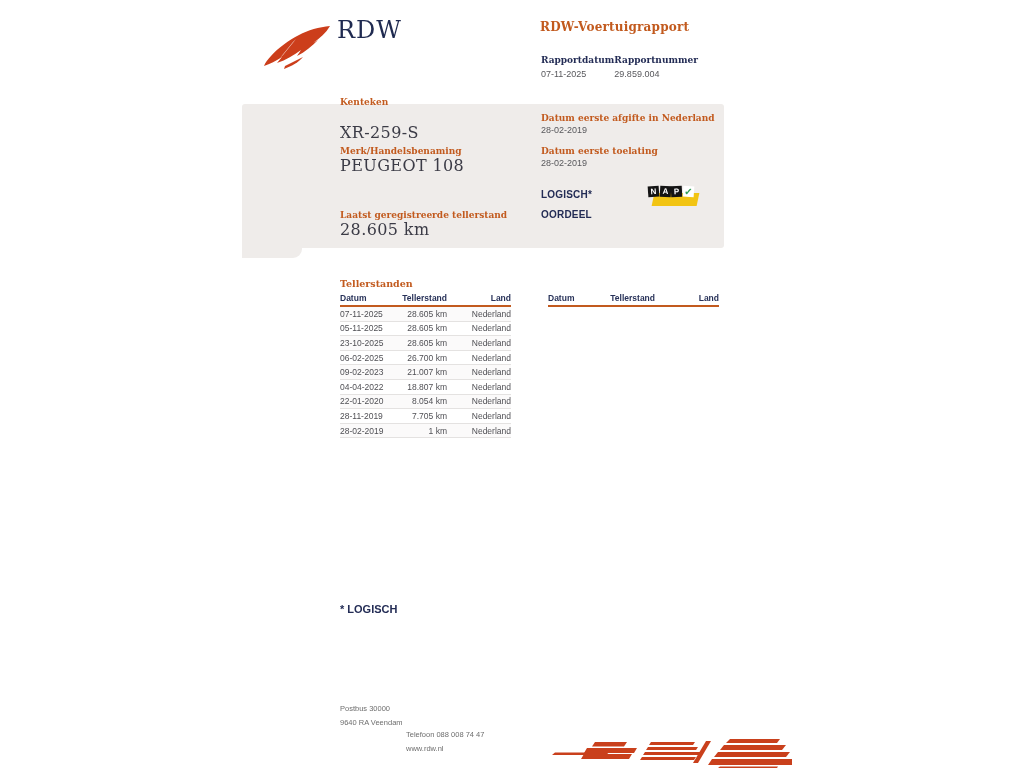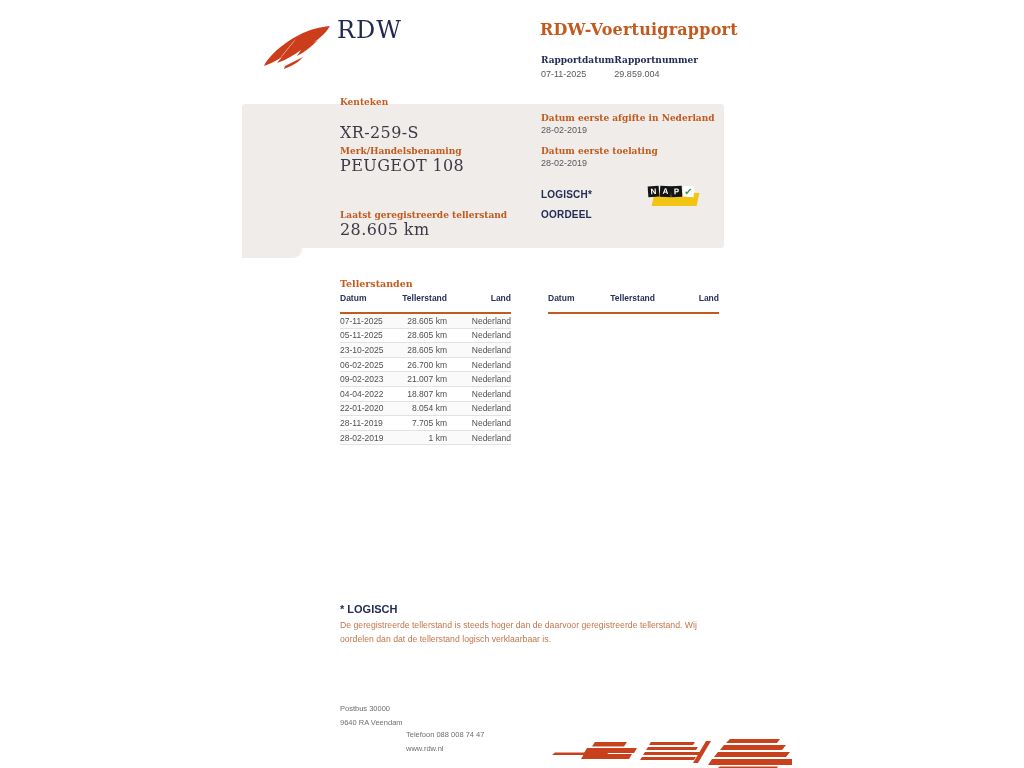--- a/index.html
+++ b/index.html
@@ -5,21 +5,21 @@
   * { margin:0; padding:0; box-sizing:border-box; }
   html,body { width:1024px; height:768px; background:#ffffff; overflow:hidden;
               font-family:"Liberation Sans", sans-serif; }
   .page { position:absolute; inset:0; background:#fff; }
 
   
   .wing-logo { position:absolute; left:263px; top:25px; width:68px; height:44px; }
   .logo-text { position:absolute; left:337px; top:16px; font-family:"DejaVu Serif", serif;
                font-size:24px; color:#1f2a50; letter-spacing:1px; }
   .doc-title { position:absolute; left:540px; top:20px; font-family:"DejaVu Serif", serif;
-               font-weight:bold; font-size:16px; color:#c25a1e; letter-spacing:0.2px; }
+               font-weight:bold; font-size:12px; color:#c25a1e; letter-spacing:0.2px; }
   .meta { position:absolute; left:541px; top:55px; display:flex; }
   .meta .block { min-width:56px; }
   .meta .lbl { font-family:"DejaVu Serif", serif; font-weight:bold; font-size:9px; color:#232c55; }
   .meta .val { font-size:9px; color:#58585c; margin-top:4px; }
 
   
   .graybox { position:absolute; left:242px; top:104px; width:482px; height:144px;
              background:#efecea; border-radius:3px 3px 3px 0; }
   .graybox-tab { position:absolute; left:242px; top:246px; width:60px; height:12px;
                  background:#efecea; border-radius:0 0 9px 0; }
@@ -39,21 +39,21 @@
               line-height:11px; font-weight:bold; font-size:8px; }
   .nap-black { background:#141414; color:#fff; }
   .nap-check { background:#ffffff; color:#2f9e55; font-size:10px; }
 
   
   .section-title { position:absolute; left:340px; top:278px; font-family:"DejaVu Serif", serif;
                    font-weight:bold; font-size:9.5px; color:#c25a1e; }
   .ttable { position:absolute; top:293px; width:171px; }
   .ttable.left { left:340px; } .ttable.right { left:548px; }
   .thead { display:flex; font-weight:bold; font-size:8.5px; color:#283259;
-           padding-bottom:9px; border-bottom:2px solid #c25a1e; }
+           padding-bottom:2px; border-bottom:2px solid #c25a1e; }
   .trow { display:flex; font-size:8.5px; color:#505055; height:14.6px;
           align-items:center; border-bottom:1px solid #e4e2e1; }
   .trow:nth-child(odd) { background:#fbfafa; }
   .c1 { width:62px; text-align:left; }
   .c2 { flex:1; text-align:right; }
   .c3 { width:64px; text-align:right; }
 
   
   .note-title { position:absolute; left:340px; top:603px; font-size:11px; font-weight:bold;
                 color:#232c55; }
@@ -181,21 +181,20 @@
 
   <div class="ttable right">
     <div class="thead">
       <span class="c1">Datum</span>
       <span class="c2">Tellerstand</span>
       <span class="c3">Land</span>
     </div>
   </div>
 
   <div class="note-title">* LOGISCH</div>
-  <div class="note-body">De geregistreerde tellerstand is steeds hoger dan de daarvoor geregistreerde tellerstand. Wij oordelen dan dat de tellerstand logisch verklaarbaar is.</div>
 
   <div class="footer f-a">
     <div>Postbus 30000</div>
     <div>9640 RA Veendam</div>
   </div>
   <div class="footer f-b">
     <div>Telefoon 088 008 74 47</div>
     <div>www.rdw.nl</div>
   </div>
 

